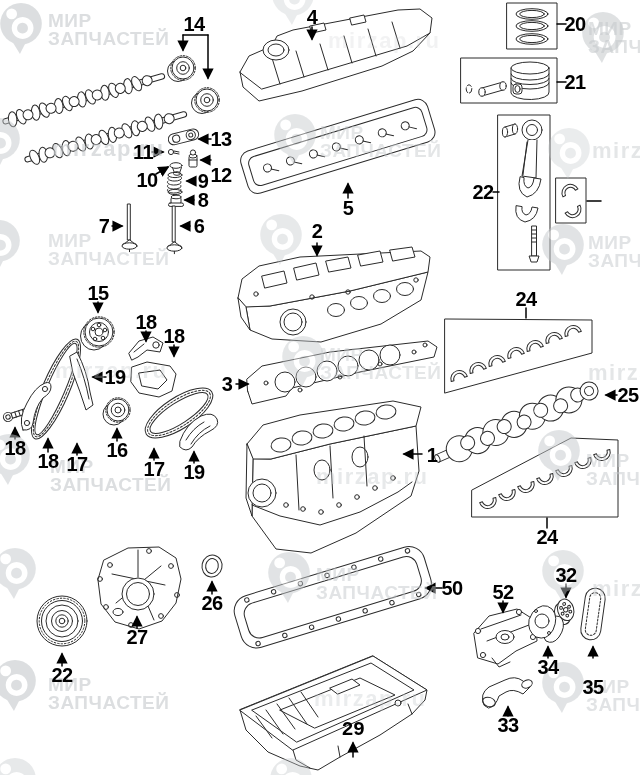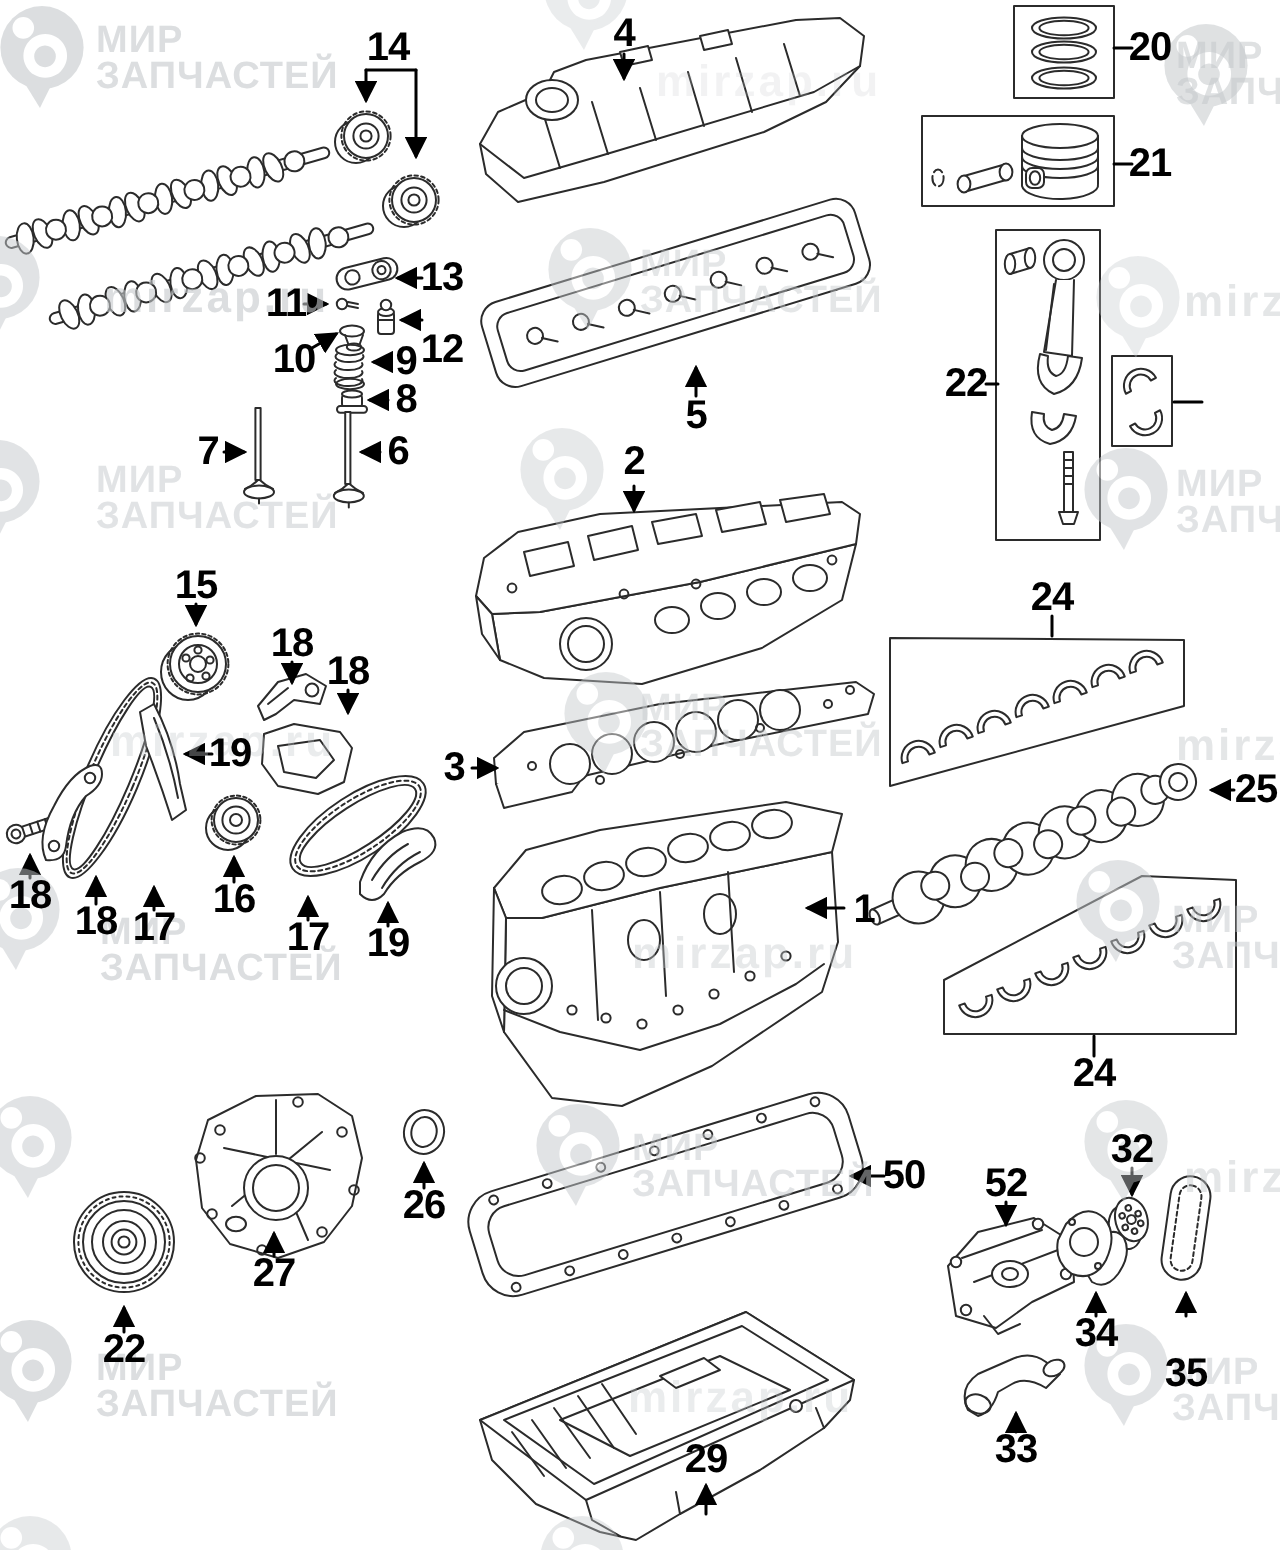--- a/index.html
+++ b/index.html
@@ -683,21 +683,21 @@
       <div class="part-label" style="left: 575px; top: 24px;">20</div>
       <div class="part-label" style="left: 575px; top: 82px;">21</div>
       <div class="part-label" style="left: 483px; top: 192px;">22</div>
       <div class="part-label" style="left: 610px; top: 201px; margin-left: 48px;">23</div>
       <div class="part-label" style="left: 526px; top: 299px;">24</div>
       <div class="part-label" style="left: 547px; top: 537px;">24</div>
       <div class="part-label" style="left: 628px; top: 395px;">25</div>
       <div class="part-label" style="left: 212px; top: 603px;">26</div>
       <div class="part-label" style="left: 137px; top: 637px;">27</div>
       <div class="part-label" style="left: 62px; top: 675px;">22</div>
-      <div class="part-label" style="left: 353px; top: 730px;">29</div>
+      <div class="part-label" style="left: 353px; top: 730px; font-family: Liberation Mono, monospace;">29</div>
       <div class="part-label" style="left: 452px; top: 588px;">50</div>
       <div class="part-label" style="left: 503px; top: 592px;">52</div>
       <div class="part-label" style="left: 566px; top: 575px;">32</div>
       <div class="part-label" style="left: 508px; top: 725px;">33</div>
       <div class="part-label" style="left: 548px; top: 667px;">34</div>
       <div class="part-label" style="left: 593px; top: 667px; margin-top: 20px;">35</div>
     </div>
 
 </div>
 

